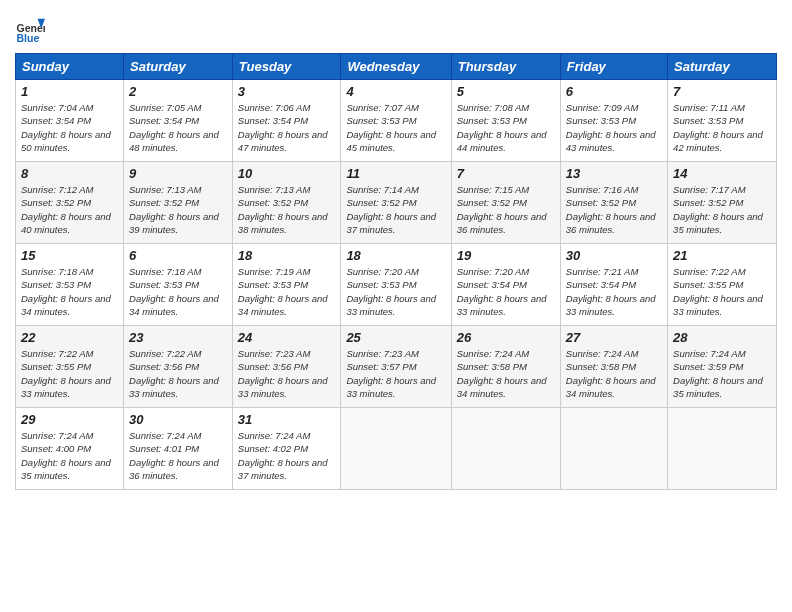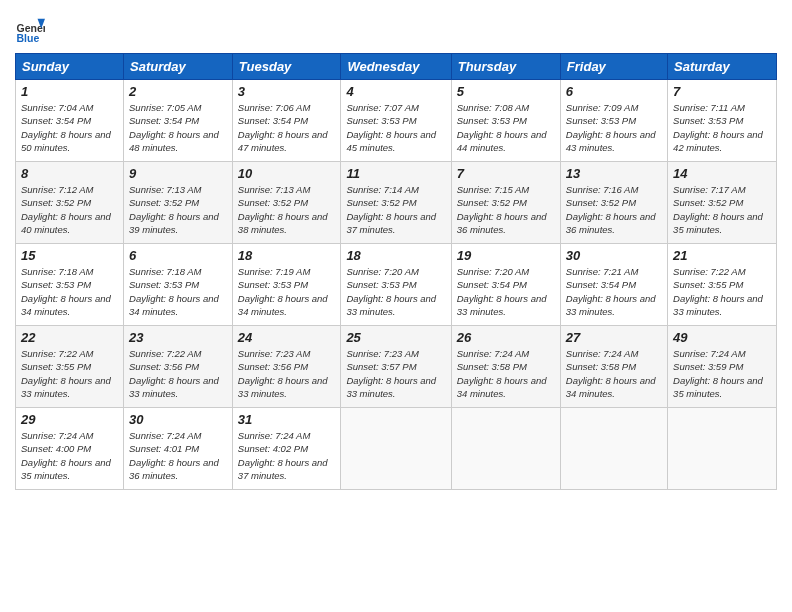--- a/index.html
+++ b/index.html
@@ -360,21 +360,21 @@
           <td>
           <span class="day-number">27</span>
           <div class="day-info">
             Sunrise: 7:24 AM<br>
             Sunset: 3:58 PM<br>
             Daylight: 8 hours
 and 34 minutes.
           </div>
         </td>
           <td>
-          <span class="day-number">49</span>
+          <span class="day-number">28</span>
           <div class="day-info">
             Sunrise: 7:24 AM<br>
             Sunset: 3:59 PM<br>
             Daylight: 8 hours
 and 35 minutes.
           </div>
         </td>
         </tr>
         <tr>
           <td>

